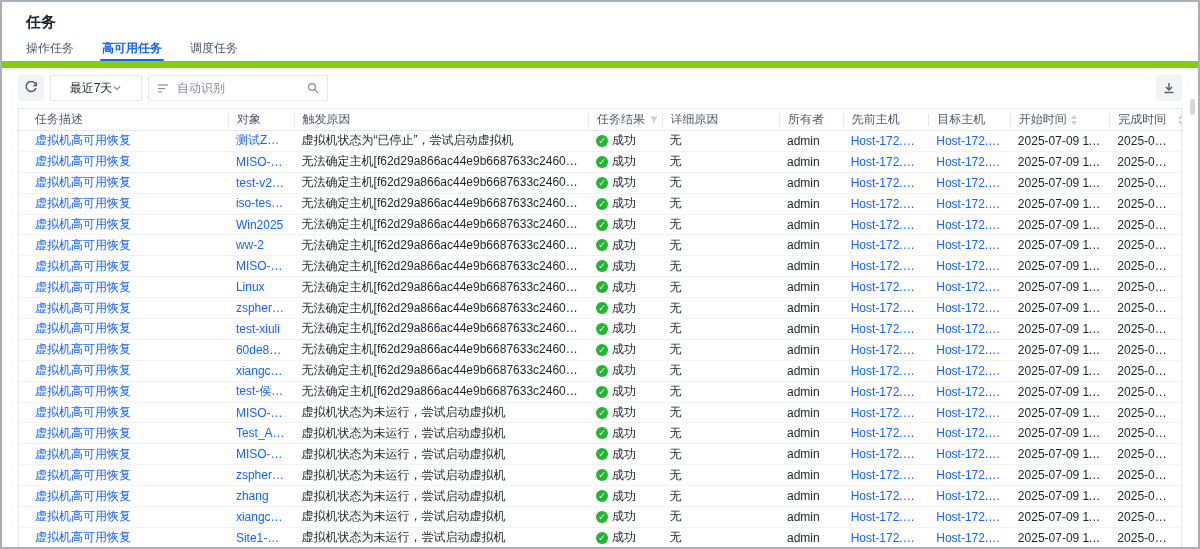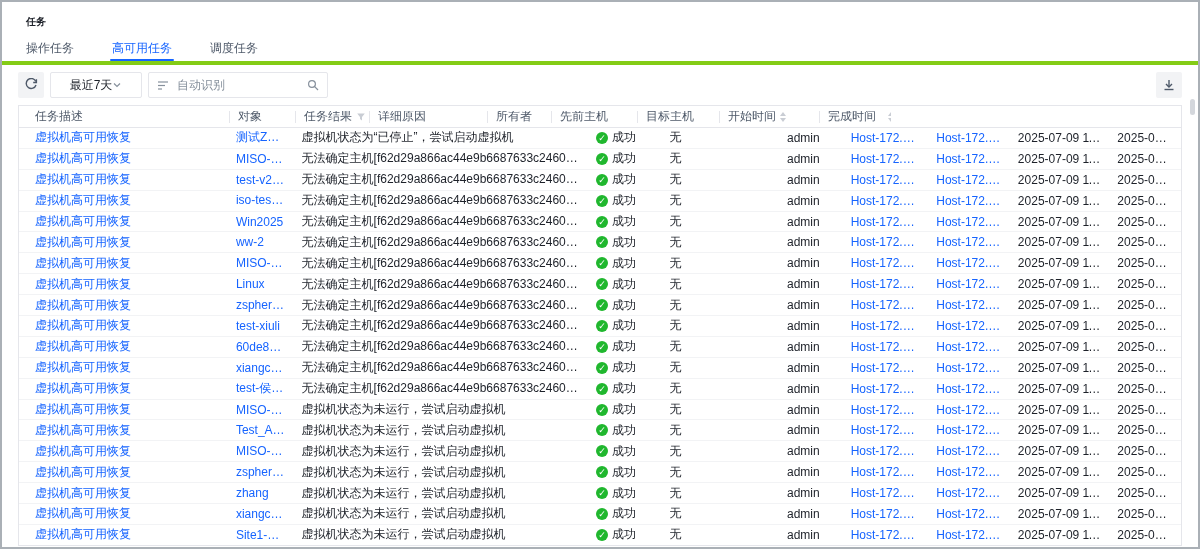--- a/index.html
+++ b/index.html
@@ -1,22 +1,22 @@
 <!DOCTYPE html>
 <html><head>
 <meta charset="utf-8">
 <style>
   html,body{margin:0;padding:0;background:#d9dbde;font-family:"Liberation Sans","DejaVu Sans",sans-serif;}
   .window{position:relative;width:1200px;height:549px;box-sizing:border-box;border:2px solid #aab0b6;background:#fff;overflow:hidden;}
   
-  .page-title{margin:10px 24px 4px;font-size:10px;font-weight:700;color:#1d2129;height:20px;line-height:20px;}
+  .page-title{margin:10px 24px 4px;font-size:15px;font-weight:700;color:#1d2129;height:20px;line-height:20px;}
   
-  .tabs{display:flex;gap:22px;padding:0 16px;border-bottom:4px solid #84cc16;height:25px;}
+  .tabs{display:flex;gap:12px;padding:0 16px;border-bottom:7px solid #84cc16;height:25px;}
   .tab{position:relative;font-size:12px;color:#4e5969;padding:4px 8px 6px;cursor:pointer;white-space:nowrap;}
-  .tab.active{color:#1664ff;font-weight:400;text-align:center;}
+  .tab.active{color:#1664ff;font-weight:700;text-align:center;}
   .tab.active::after{content:"";position:absolute;left:6px;right:6px;bottom:0;height:2px;background:#1664ff;border-radius:2px;}
   
   .toolbar{display:flex;align-items:center;gap:6px;margin:7px 16px;height:26px;}
   .icon-btn{display:flex;align-items:center;justify-content:center;width:26px;height:26px;background:#f2f3f5;border-radius:2px;cursor:pointer;}
   .select{display:flex;align-items:center;justify-content:center;box-sizing:border-box;width:92px;height:26px;border:1px solid #e5e6eb;border-radius:2px;padding:0 8px;font-size:12px;color:#1d2129;background:#fff;cursor:pointer;}
   .searchbox{display:flex;align-items:center;box-sizing:border-box;width:180px;height:26px;border:1px solid #e5e6eb;border-radius:2px;padding:8px 8px;gap:6px;background:#fff;}
   .searchbox input{border:none;outline:none;flex:1;font-size:12px;color:#1d2129;min-width:0;font-family:inherit;}
   .searchbox input::placeholder{color:#86909c;}
   .toolbar .spacer{flex:1;}
   
@@ -113,20 +113,23 @@
   </div>
 
   <div class="table">
     <div class="thead">
       <div class="th c1">
           <span>任务描述</span>
         </div>
       <div class="th c2">
           <span>对象</span>
         </div>
+      <div class="th c3">
+          <span>触发原因</span>
+        </div>
       <div class="th c4">
         <span>任务结果</span>
         <span>
           <svg width="10" height="10" viewBox="0 0 10 10">
               <path d="M1.2 1.5h7.6L6 5v3.4L4 7V5z" fill="#c9cdd4"></path>
             </svg>
         </span>
       </div>
       <div class="th c5">
           <span>详细原因</span>

